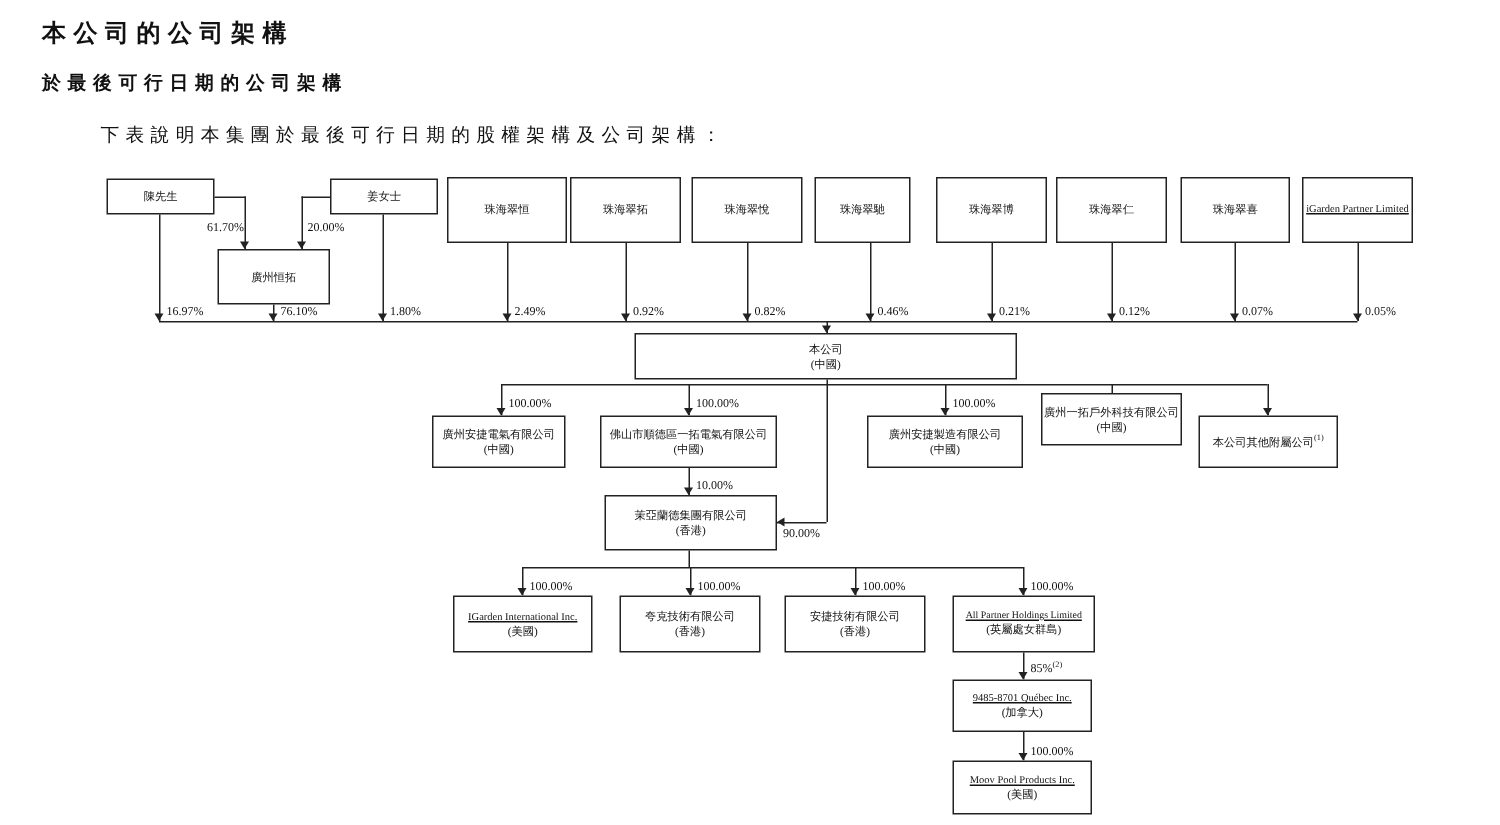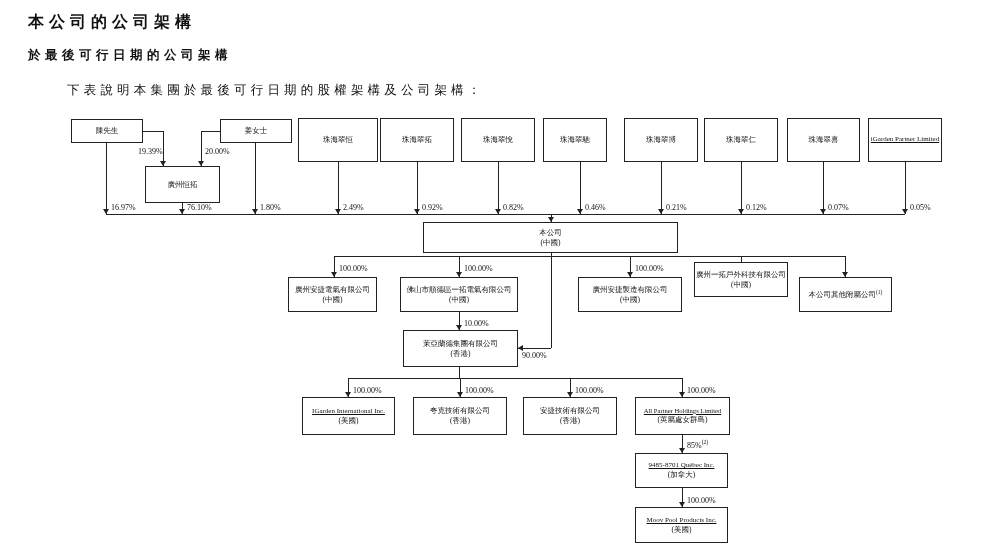--- a/index.html
+++ b/index.html
@@ -62,21 +62,21 @@
   <div class="box lat" style="left:868px;top:118px;width:74px;height:44px">
     <div class="bname">iGarden Partner Limited</div>
   </div>
 
   <div class="hline" style="left:143px;top:131px;width:21px"></div>
   <div class="vline" style="left:163px;top:131px;height:35px"></div>
   <div class="arr-d" style="left:160px;top:161px"></div>
   <div class="hline" style="left:201px;top:131px;width:19px"></div>
   <div class="vline" style="left:201px;top:131px;height:35px"></div>
   <div class="arr-d" style="left:198px;top:161px"></div>
-  <span class="pct" style="left:138px;top:147px">19.39%</span>
+  <span class="pct" style="left:138px;top:147px">61.70%</span>
   <span class="pct" style="left:205px;top:147px">20.00%</span>
 
   <div class="vline" style="left:106px;top:143px;height:71px"></div>
   <div class="arr-d" style="left:103px;top:209px"></div>
   <div class="vline" style="left:182px;top:203px;height:11px"></div>
   <div class="arr-d" style="left:179px;top:209px"></div>
   <div class="vline" style="left:255px;top:143px;height:71px"></div>
   <div class="arr-d" style="left:252px;top:209px"></div>
   <div class="vline" style="left:338px;top:162px;height:52px"></div>
   <div class="arr-d" style="left:335px;top:209px"></div>

